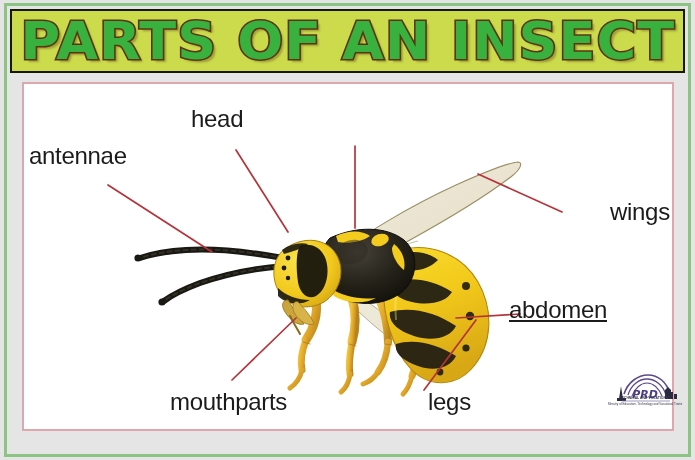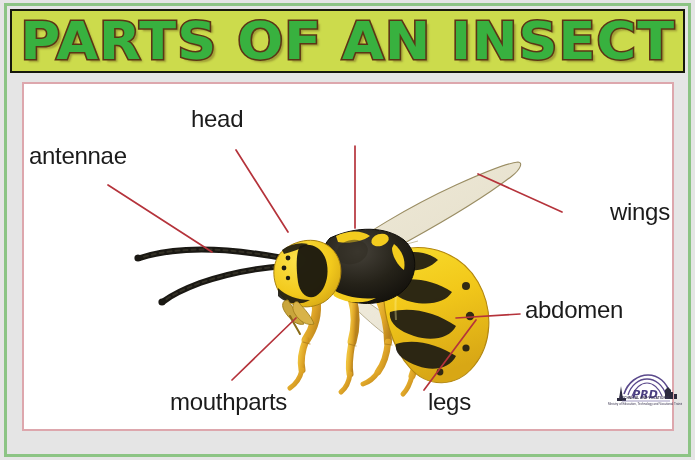--- a/index.html
+++ b/index.html
@@ -70,21 +70,21 @@
     font-family: "Liberation Sans", sans-serif;
     font-size: 24px;
     color: #1b1b1b;
     white-space: nowrap;
     letter-spacing: -0.3px;
   }
   #label-antennae { left: 17px;  top: 142px; margin-left: 12px; }
   #label-head     { left: 191px; top: 105px; }
   #label-thorax   { left: 312px; top: 105px; }
   #label-wings    { left: 566px; top: 198px; margin-left: 44px; }
-  #label-abdomen  { left: 525px; top: 296px; }
+  #label-abdomen  { left: 509px; top: 296px; text-decoration: underline; }
   #label-mouthparts { left: 170px; top: 388px; }
   #label-legs     { left: 428px; top: 388px; }
 
   
   #leaders, #insect {
     position: absolute;
     left: 0;
     top: 0;
     width: 695px;
     height: 460px;

